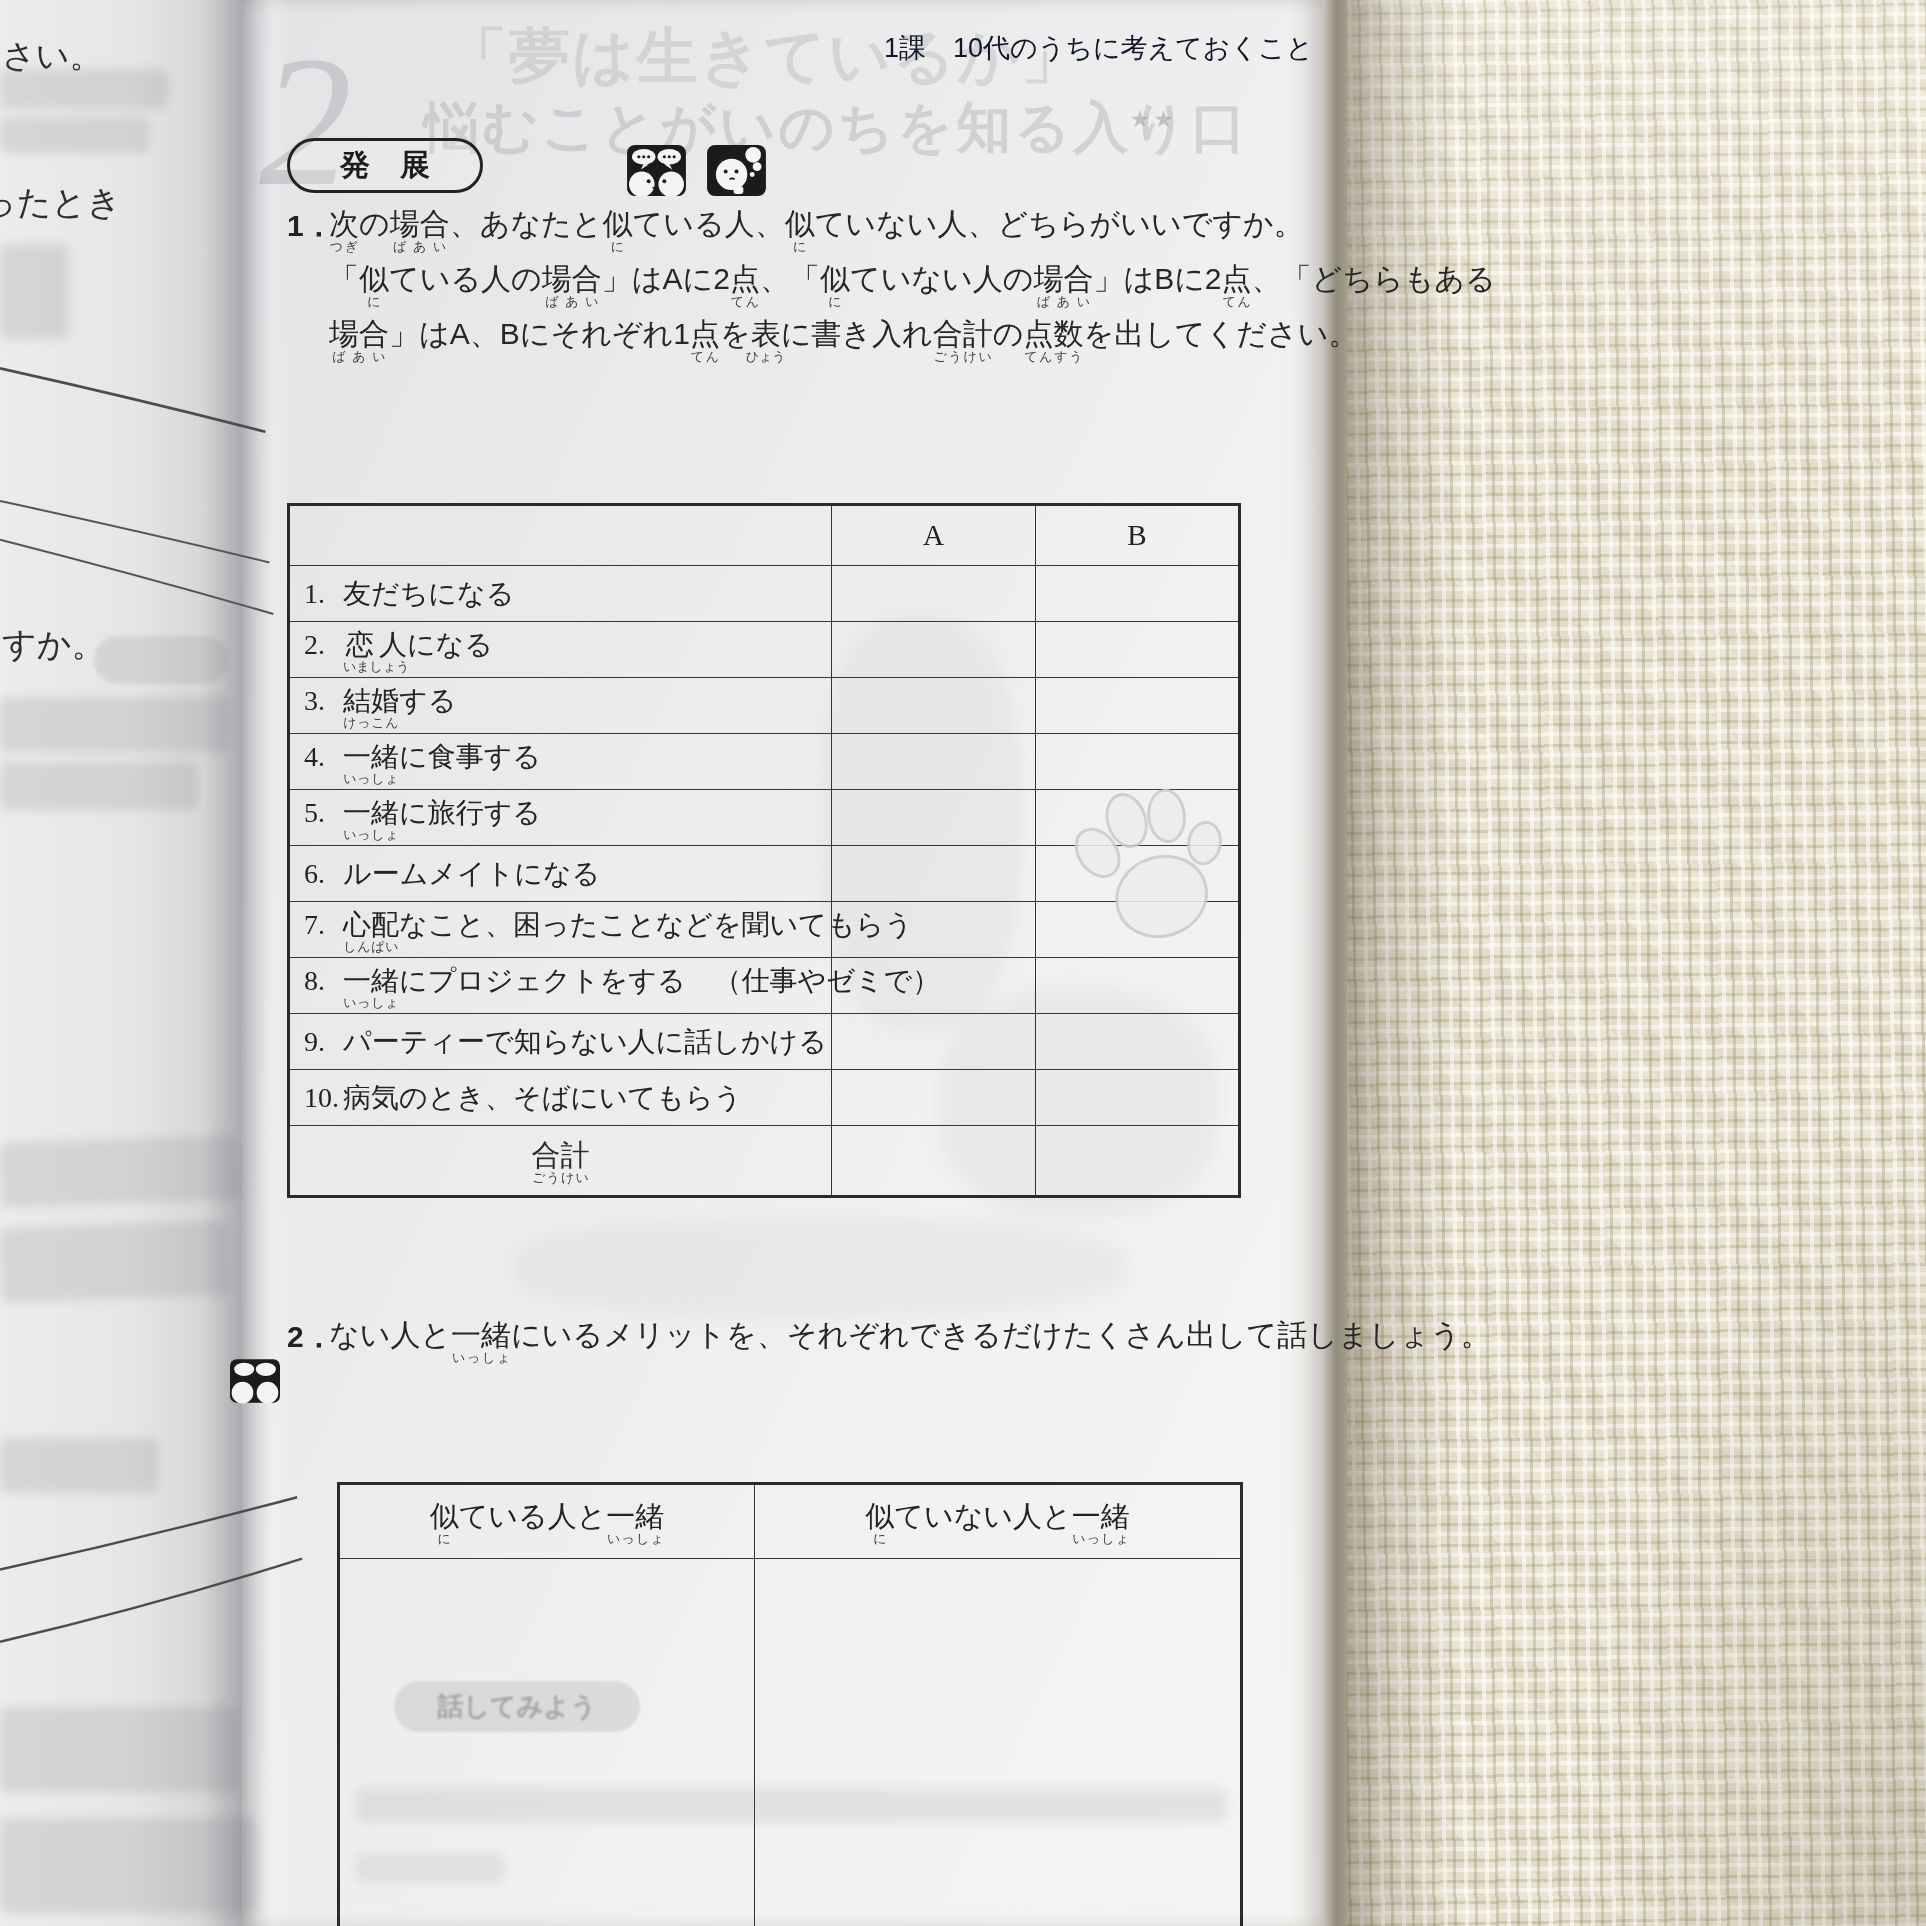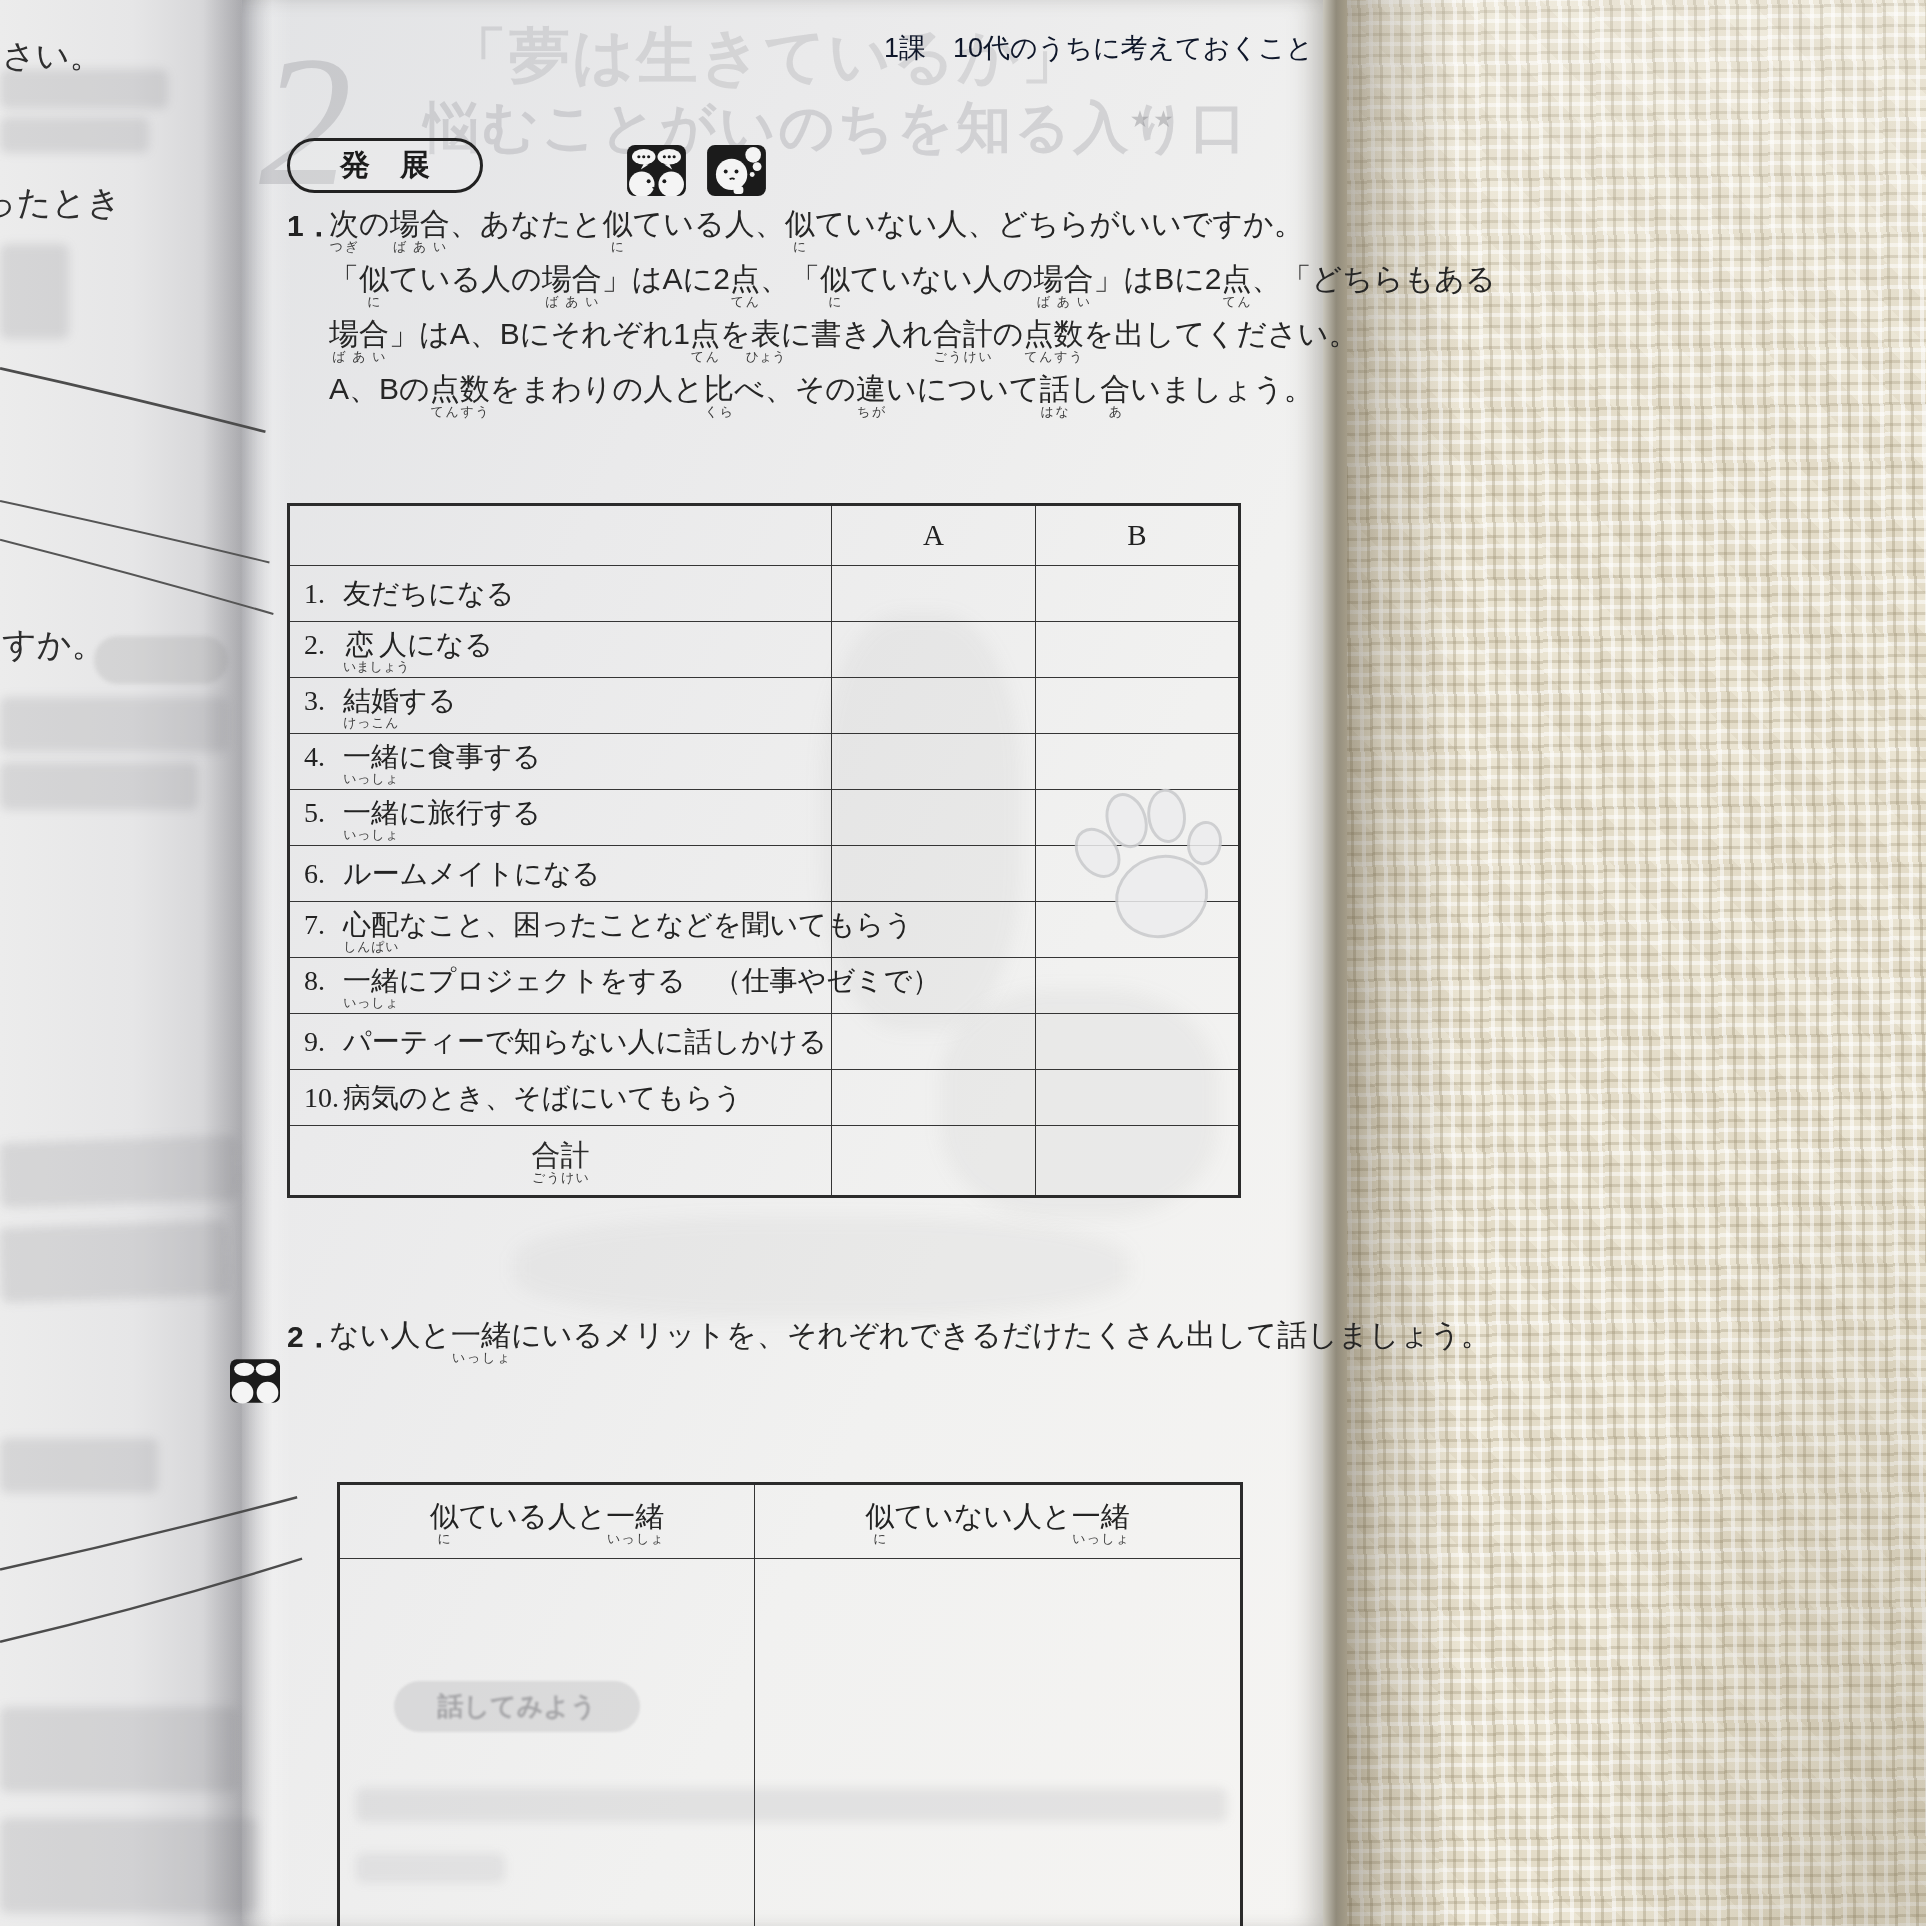--- a/index.html
+++ b/index.html
@@ -132,21 +132,20 @@
       <circle cx="46" cy="30" r="2.5" fill="#f4f4f4"></circle>
       <rect x="27" y="42" width="10" height="8" rx="3" fill="#f4f4f4"></rect>
     </svg>
   </div>
 
   <div class="abs" data-name="question-1" style="left:287px;top:204px;width:970px;padding-left:42px;">
     <span class="qnum" data-name="question-1-number">1．</span>
     <div class="jline" data-name="question-1-line"><ruby>次<rt>つぎ</rt></ruby>の<ruby>場合<rt>ばあい</rt></ruby>、あなたと<ruby>似<rt>に</rt></ruby>ている人、<ruby>似<rt>に</rt></ruby>ていない人、どちらがいいですか。</div>
     <div class="jline" data-name="question-1-line">「<ruby>似<rt>に</rt></ruby>ている人の<ruby>場合<rt>ばあい</rt></ruby>」はAに2<ruby>点<rt>てん</rt></ruby>、「<ruby>似<rt>に</rt></ruby>ていない人の<ruby>場合<rt>ばあい</rt></ruby>」はBに2<ruby>点<rt>てん</rt></ruby>、「どちらもある</div>
     <div class="jline" data-name="question-1-line"><ruby>場合<rt>ばあい</rt></ruby>」はA、Bにそれぞれ1<ruby>点<rt>てん</rt></ruby>を<ruby>表<rt>ひょう</rt></ruby>に書き入れ<ruby>合計<rt>ごうけい</rt></ruby>の<ruby>点数<rt>てんすう</rt></ruby>を出してください。</div>
-    <div class="jline" data-name="question-1-line">A、Bの<ruby>点数<rt>てんすう</rt></ruby>をまわりの人と<ruby>比<rt>くら</rt></ruby>べ、その<ruby>違<rt>ちが</rt></ruby>いについて<ruby>話<rt>はな</rt></ruby>し<ruby>合<rt>あ</rt></ruby>いましょう。</div>
   </div>
 
   <table class="sheet t1 mincho" data-name="score-table">
     <tbody>
         <tr data-name="score-table-header-row">
       <td class="c0 hd" data-name="score-table-corner-cell"></td>
       <td class="c1 hd" data-name="score-table-col-a">A</td>
       <td class="c2 hd" data-name="score-table-col-b">B</td>
     </tr>
     <tr class="row" data-name="table-row">

